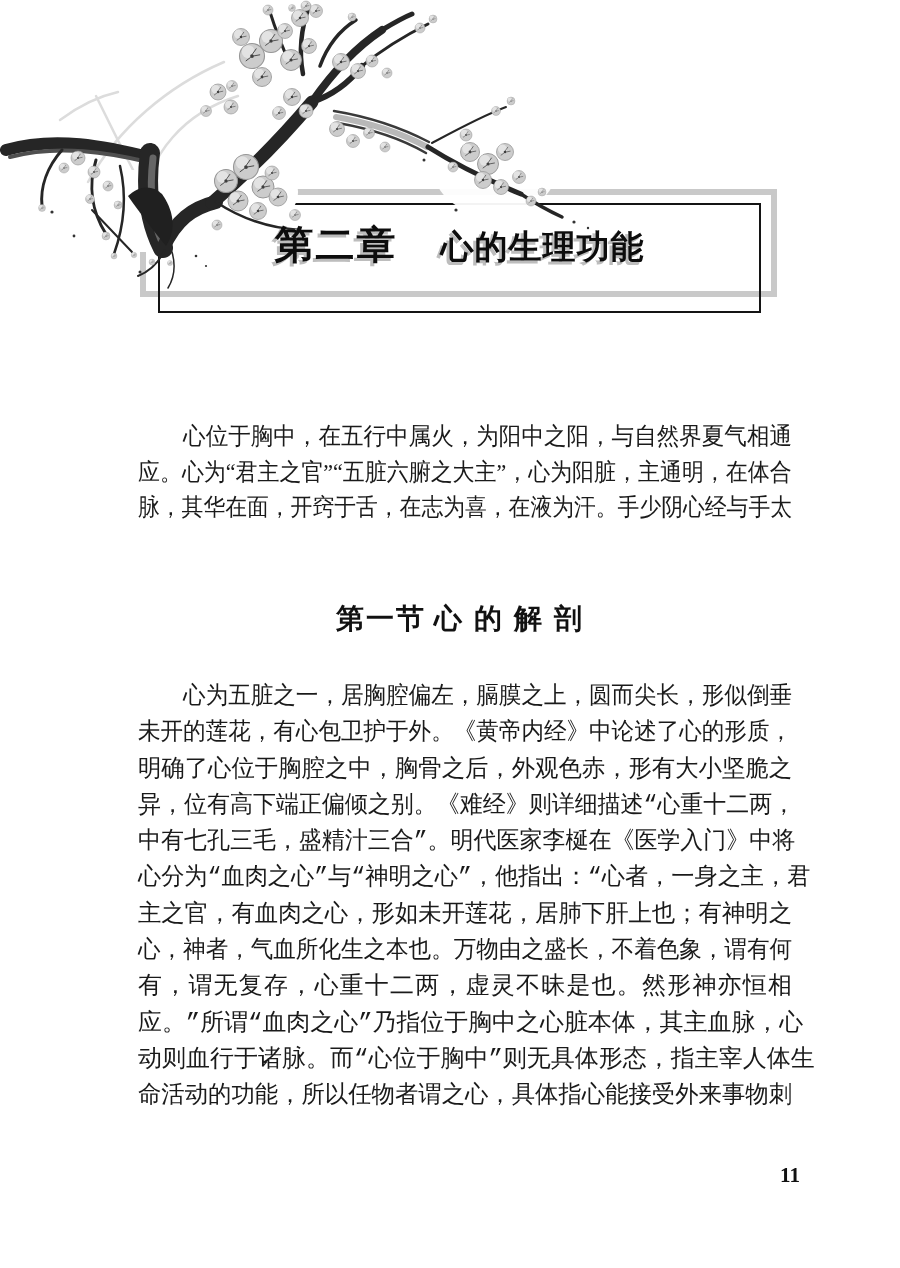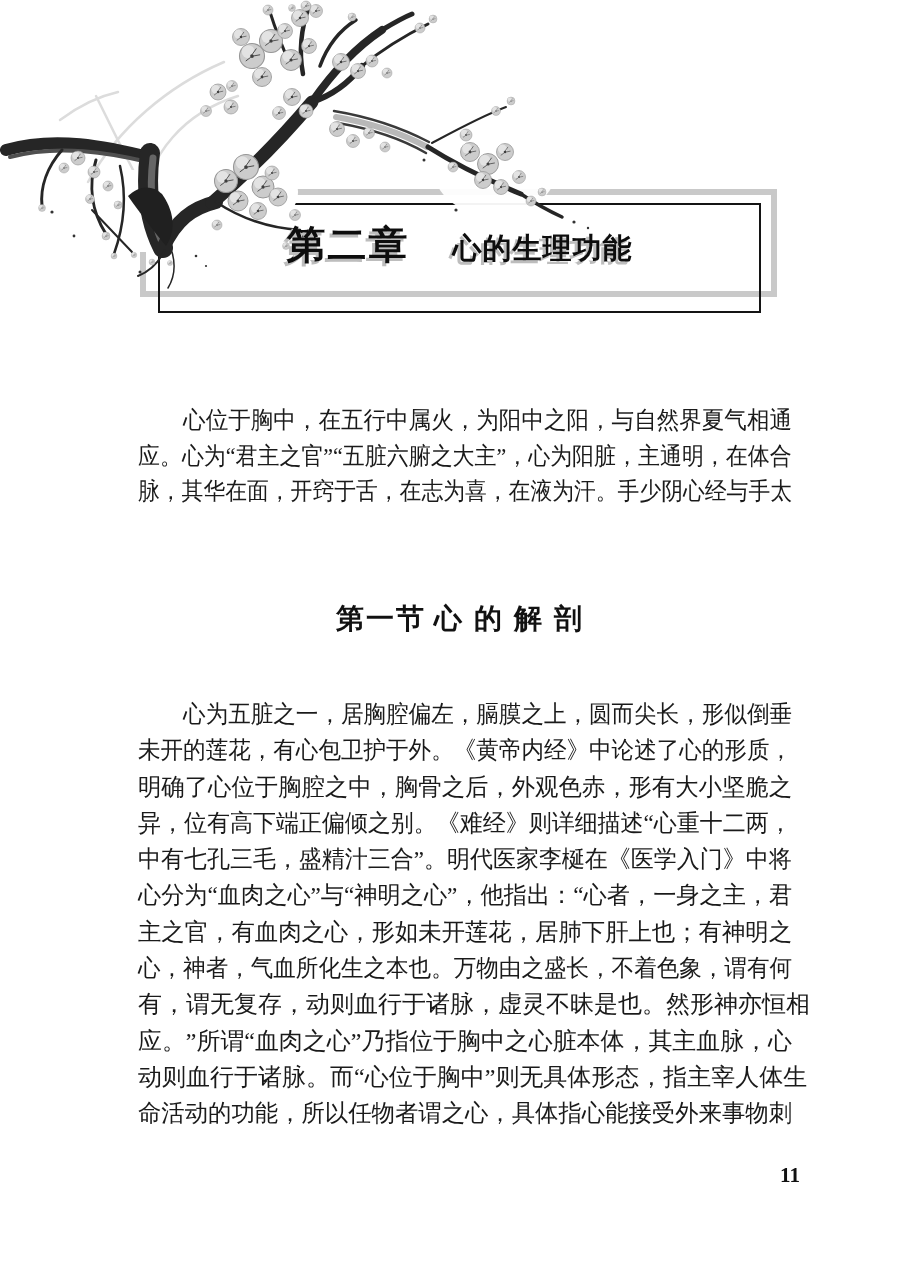--- a/index.html
+++ b/index.html
@@ -26,30 +26,30 @@
   
   .chapter-title{
     position:absolute;left:158px;top:222px;width:603px;
     text-align:center;line-height:46px;white-space:nowrap;
     font-family:"Liberation Sans","DejaVu Sans",sans-serif;
     font-weight:800;color:#0d0d0d;
     text-shadow:-3px 3px 0 var(--title-shadow,#bdbdbd);
     z-index:5;
   }
   .chapter-title .ch-label{font-size:39px;letter-spacing:2px;margin-right:43px;}
-  .chapter-title .ch-name{font-size:29px;letter-spacing:1px;}
+  .chapter-title .ch-name{font-size:33px;letter-spacing:1px;}
   
   .ink-art{position:absolute;left:0;top:0;z-index:4;}
   
   .textcol{
     position:absolute;left:138px;width:654px;
     font-size:24px;
   }
-  .p1{top:403px;line-height:35.5px;}
-  .p2{top:696px;line-height:36.3px;}
+  .p1{top:419px;line-height:35.5px;}
+  .p2{top:679px;line-height:36.3px;font-family:Liberation Mono, monospace;}
   .tline{white-space:nowrap;text-align:justify;text-align-last:justify;}
   .tline.tlast{text-align-last:left;}
   .tline.tfirst{text-indent:2em;}
   
   .section-heading{
     position:absolute;left:138px;top:599px;width:654px;
     text-align:center;line-height:40px;white-space:nowrap;
     font-family:"Liberation Sans","DejaVu Sans",sans-serif;
     font-weight:700;font-size:28px;color:#111;
   }
@@ -218,21 +218,21 @@
 
   <div class="textcol p2">
       <div class="tline tfirst" style="transform-origin: left center; transform: scaleX(0.939655);">心为五脏之一，居胸腔偏左，膈膜之上，圆而尖长，形似倒垂</div>
       <div class="tline" style="transform-origin: left center; transform: scaleX(0.939655);">未开的莲花，有心包卫护于外。《黄帝内经》中论述了心的形质，</div>
       <div class="tline" style="transform-origin: left center; transform: scaleX(0.973214);">明确了心位于胸腔之中，胸骨之后，外观色赤，形有大小坚脆之</div>
       <div class="tline" style="transform-origin: left center; transform: scaleX(0.95754);">异，位有高下端正偏倾之别。《难经》则详细描述“心重十二两，</div>
       <div class="tline" style="transform-origin: left center; transform: scaleX(0.95754);">中有七孔三毛，盛精汁三合”。明代医家李梴在《医学入门》中将</div>
       <div class="tline" style="transform-origin: left center; transform: scaleX(0.966027);">心分为“血肉之心”与“神明之心”，他指出：“心者，一身之主，君</div>
       <div class="tline" style="transform-origin: left center; transform: scaleX(0.973214);">主之官，有血肉之心，形如未开莲花，居肺下肝上也；有神明之</div>
       <div class="tline" style="transform-origin: left center; transform: scaleX(0.939655);">心，神者，气血所化生之本也。万物由之盛长，不着色象，谓有何</div>
-      <div class="tline">有，谓无复存，动则血行于诸脉，虚灵不昧是也。然形神亦恒相</div>
+      <div class="tline">有，谓无复存，心重十二两，虚灵不昧是也。然形神亦恒相</div>
       <div class="tline" style="transform-origin: left center; transform: scaleX(0.996951);">应。”所谓“血肉之心”乃指位于胸中之心脏本体，其主血脉，心</div>
       <div class="tline">动则血行于诸脉。而“心位于胸中”则无具体形态，指主宰人体生</div>
       <div class="tline" style="transform-origin: left center; transform: scaleX(0.973214);">命活动的功能，所以任物者谓之心，具体指心能接受外来事物刺</div>
     </div>
 
   <div class="page-number">11</div>
 
 </div>
 
 </body></html>

